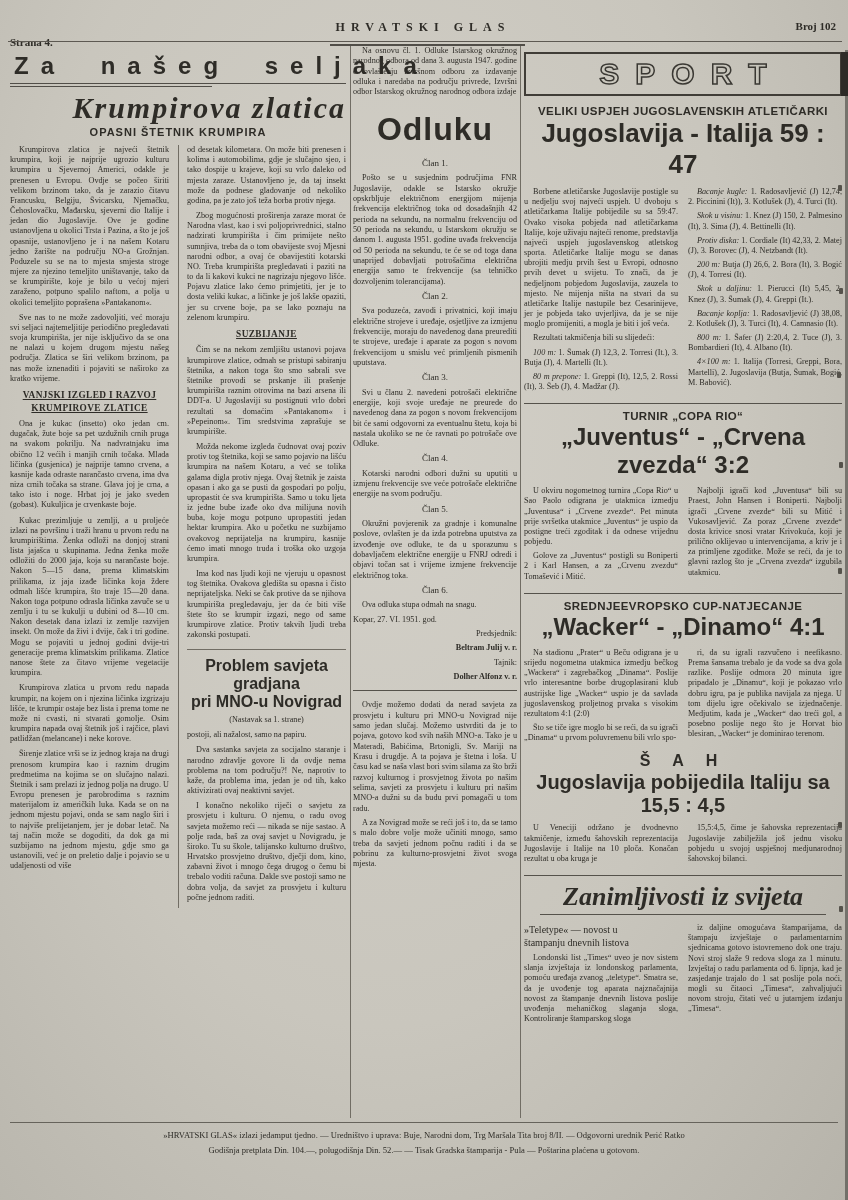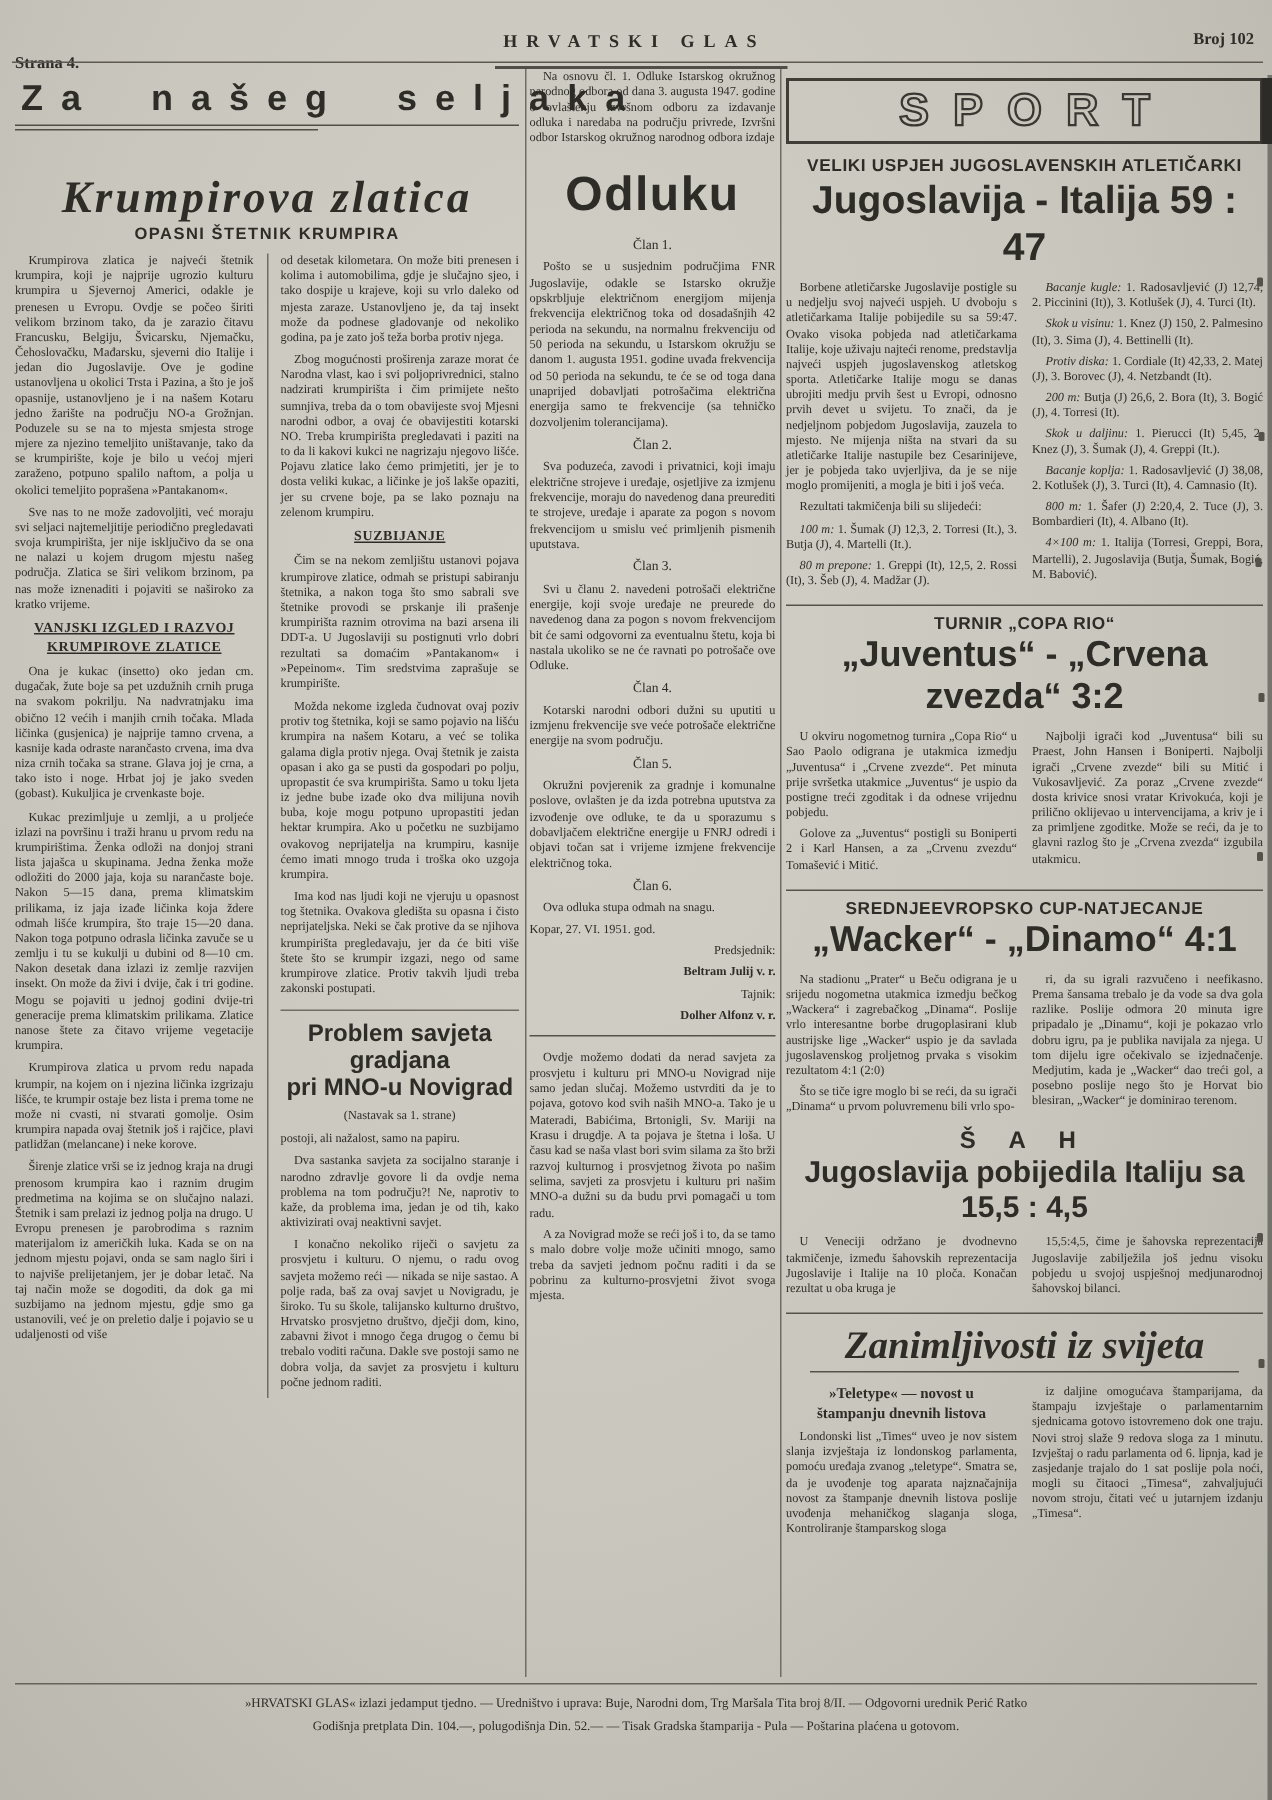--- a/index.html
+++ b/index.html
@@ -15,21 +15,21 @@
   .mast-under{position:absolute;top:44px;left:330px;width:195px;height:2px;background:#514e48;}
   
   .vrule{position:absolute;width:1px;background:#716d64;}
   
   .left-block{position:absolute;left:10px;top:52px;width:336px;}
   .kicker{font-family:"Liberation Sans",sans-serif;font-weight:bold;font-size:24px;
           letter-spacing:12px;word-spacing:16px;white-space:nowrap;padding-left:4px;}
   .krule{height:1px;background:#514e48;margin-top:3px;}
   .krule2{height:1px;background:#514e48;margin-top:2px;width:60%;}
   .krumpir-title{font-style:italic;font-weight:bold;font-size:30px;letter-spacing:2px;
-                 text-align:center;margin:28px 0 1px;}
+                 text-align:right;margin:4px 0 1px;}
   .krumpir-sub{font-family:"Liberation Sans",sans-serif;font-weight:bold;font-size:11px;
                letter-spacing:1px;text-align:center;margin:1px 0 7px;}
   .cols{display:flex;gap:9px;}
   .bodycol{width:50%;font-size:8.2px;line-height:1.24;text-align:justify;}
   .bodycol p{margin:0 0 5px;text-indent:9px;}
   .bodycol .nohang{text-indent:0;}
   .col2{border-left:1px solid #716d64;padding-left:8px;}
   .subhead{font-weight:bold;text-align:center;text-decoration:underline;font-size:9.3px;
            letter-spacing:.4px;margin:7px 0 6px;text-indent:0 !important;line-height:1.35;}
   .novigrad-title{font-family:"Liberation Sans",sans-serif;font-weight:bold;font-size:16px;
@@ -66,21 +66,21 @@
   .sport-col p{margin:0 0 4px;text-indent:9px;}
   .result{margin:0 0 4px;text-indent:9px;}
   .result .ev{font-style:italic;}
   .sec-rule{height:1px;background:#55524b;margin:7px 0 6px;}
   .sah-title{font-family:"Liberation Sans",sans-serif;font-weight:bold;font-size:16px;
              letter-spacing:9px;text-align:center;margin:5px 0 1px;}
   .sah-headline{font-family:"Liberation Sans",sans-serif;font-weight:bold;font-size:20px;
                 text-align:center;margin:0 0 6px;}
   .zanim-title{font-style:italic;font-weight:bold;font-size:26px;text-align:center;
                margin:6px 16px 8px;padding-bottom:2px;border-bottom:1px solid #55524b;}
-  .zanim-sub{font-weight:bold;font-size:10px;text-align:center;line-height:1.3;
+  .zanim-sub{font-weight:normal;font-size:10px;text-align:left;line-height:1.3;
              margin:0 0 5px;text-indent:0 !important;}
   
   .footer-rule{position:absolute;top:1122px;left:10px;right:10px;height:1px;background:#66635b;}
   .footer{position:absolute;top:1128px;left:0;right:0;text-align:center;font-size:8.6px;line-height:1.7;}
   
   .edge-right{position:absolute;right:0;top:50px;width:3px;height:1150px;background:#45423d;opacity:.6;}
   .corner-mark{position:absolute;right:0;top:52px;width:7px;height:44px;background:#2d2b27;}
   .speck{position:absolute;width:4px;height:6px;background:#55524b;border-radius:1px;}
 </style>
 </head>

